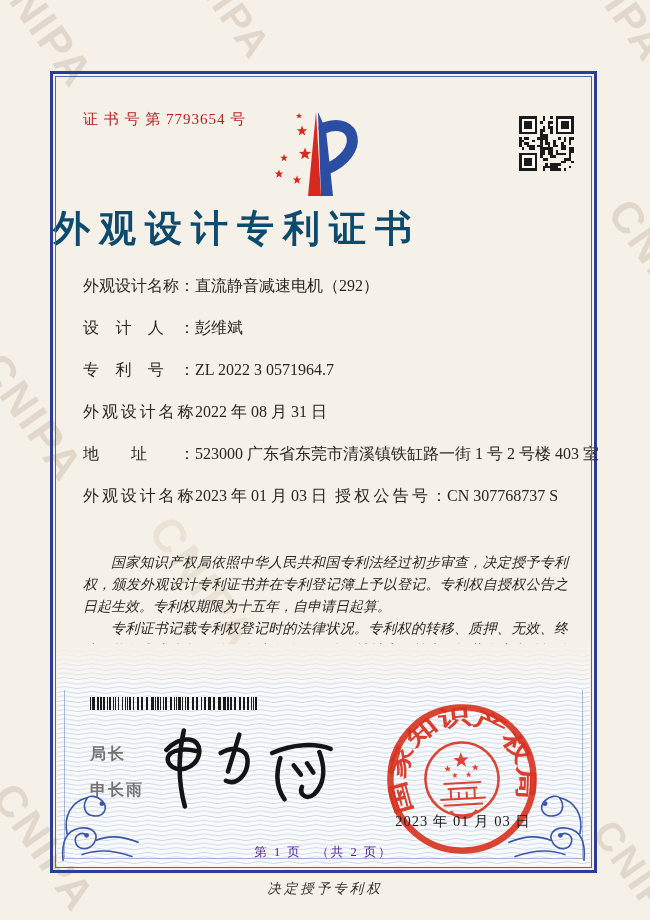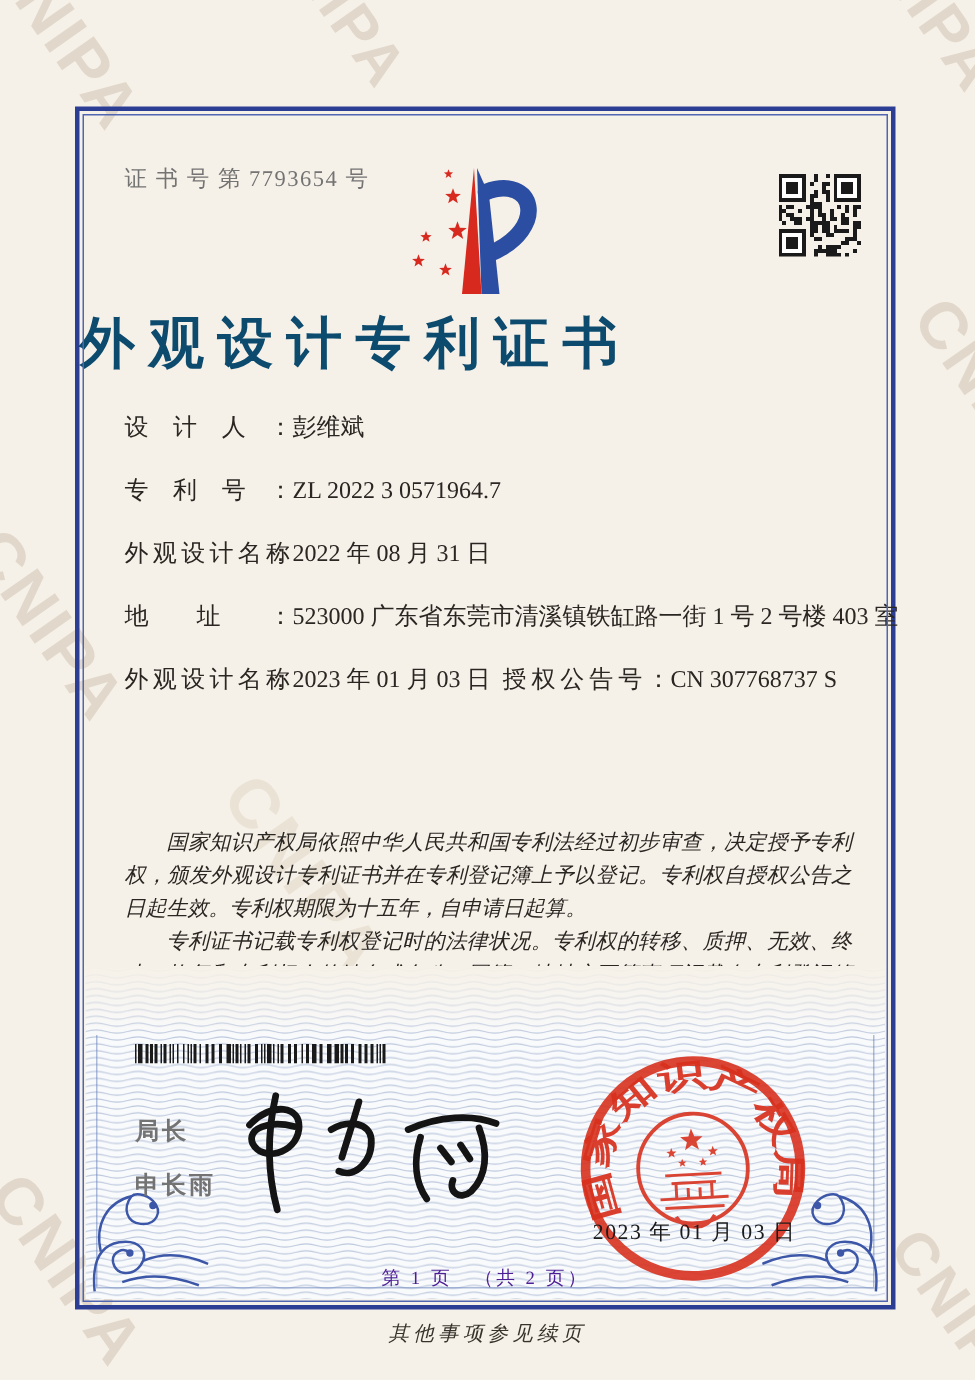--- a/index.html
+++ b/index.html
@@ -5,21 +5,21 @@
   html,body{margin:0;padding:0;}
   body{width:650px;height:920px;position:relative;background:#f6f1e8;overflow:hidden;
        font-family:"Liberation Serif","DejaVu Serif",serif;color:#2a2622;}
   .wm{position:absolute;font-family:"Liberation Sans","DejaVu Sans",sans-serif;
       font-weight:bold;color:rgba(166,148,118,0.26);transform:rotate(55deg);
       letter-spacing:2px;user-select:none;white-space:nowrap;}
   
   .cert{position:absolute;left:50px;top:71px;width:541px;height:796px;
         border:3px solid #2c3e94;}
   .cert::after{content:'';position:absolute;inset:2px;border:1px solid #5166b2;pointer-events:none;}
-  .cert-no{position:absolute;left:30px;top:36px;font-size:15px;letter-spacing:1px;color:#737373;}
+  .cert-no{position:absolute;left:30px;top:36px;font-size:15px;letter-spacing:1px;color:#b91c1c;}
   .logo{position:absolute;left:50%;top:34px;transform:translateX(-52%);width:100px;height:92px;}
   .qr{position:absolute;right:20px;top:42px;width:55px;height:55px;}
   .qr svg{width:100%;height:100%;shape-rendering:crispEdges;}
   .title{position:absolute;left:0;right:0;top:130px;text-align:left;
          font-size:37px;font-weight:bold;letter-spacing:9px;color:#0c4a6e;}
   
   .fields{position:absolute;left:30px;right:26px;top:200px;font-size:16px;}
   .frow{margin-bottom:19px;line-height:23px;white-space:nowrap;}
   .flab{display:inline-block;width:6em;text-align:justify;text-align-last:justify;vertical-align:top;}
   .ls2{letter-spacing:2em;}   
@@ -212,20 +212,23 @@
         <rect x="0" y="14" width="7" height="7"></rect>
         <rect x="1" y="15" width="5" height="5" fill="#fff"></rect>
         <rect x="2" y="16" width="3" height="3"></rect>
       </svg>
   </div>
 
   <div class="title">外观设计专利证书</div>
 
   <div class="fields">
     <div class="frow">
+      <span class="flab">外观设计名称</span><span>：</span><span>直流静音减速电机（292）</span>
+    </div>
+    <div class="frow">
       <span class="flab ls3">设计人</span><span>：</span><span>彭维斌</span>
     </div>
     <div class="frow">
       <span class="flab ls3">专利号</span><span>：</span><span>ZL 2022 3 0571964.7</span>
     </div>
     <div class="frow">
       <span class="flab ls5">外观设计名称</span><span>：</span><span>2022 年 08 月 31 日</span>
     </div>
     <div class="frow">
       <span class="flab ls2">地址</span><span>：</span><span>523000 广东省东莞市清溪镇铁缸路一街 1 号 2 号楼 403 室</span>
@@ -372,13 +375,13 @@
           <polygon points="-7.00,-7.00 -6.26,-5.02 -4.15,-4.93 -5.80,-3.61 -5.24,-1.57 -7.00,-2.74 -8.76,-1.57 -8.20,-3.61 -9.85,-4.93 -7.74,-5.02 "></polygon>
           <polygon points="7.00,-7.00 7.74,-5.02 9.85,-4.93 8.20,-3.61 8.76,-1.57 7.00,-2.74 5.24,-1.57 5.80,-3.61 4.15,-4.93 6.26,-5.02 "></polygon>
         </g>
     </svg>
   </div>
   <div class="seal-date">2023 年 01 月 03 日</div>
 
   <div class="pagination">第 1 页　（共 2 页）</div>
 </div>
 
-<div class="footer-note">其他事项参见续页</div>
+<div class="footer-note">决定授予专利权</div>
 
 </body></html>

